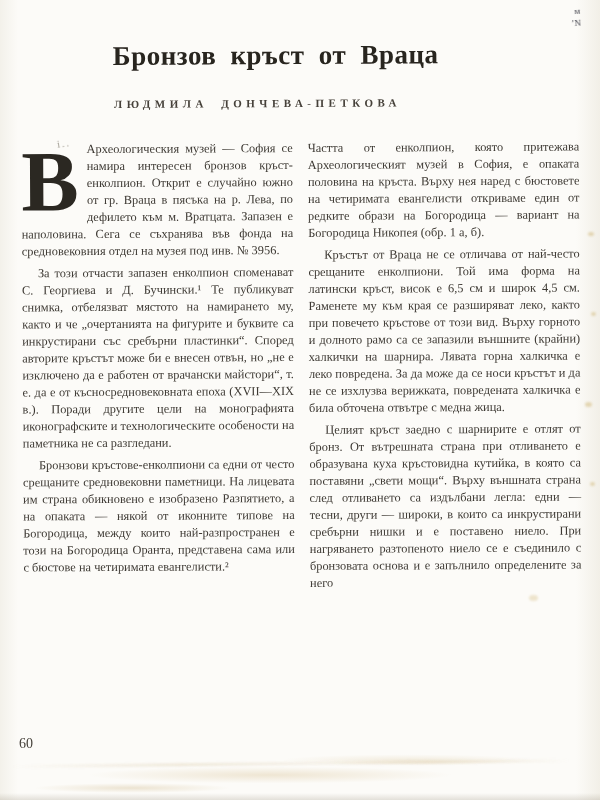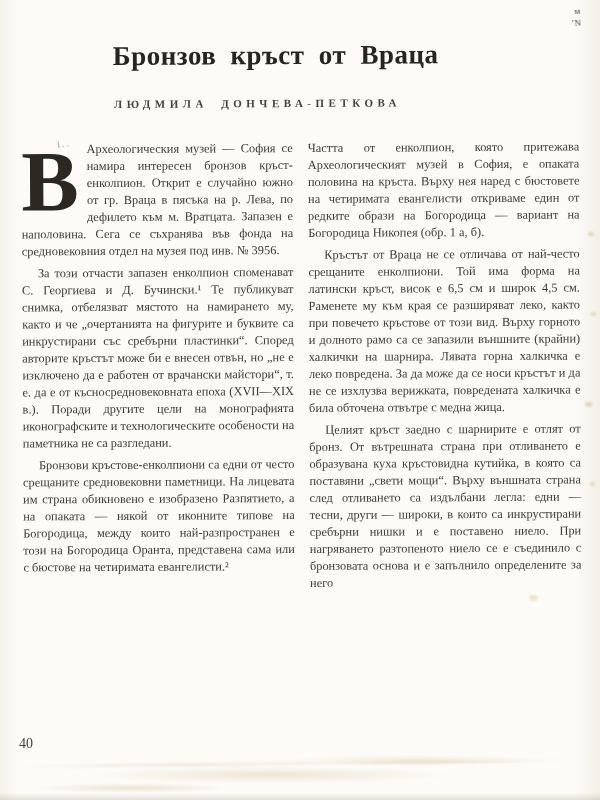--- a/index.html
+++ b/index.html
@@ -130,21 +130,21 @@
       <div class="col">
         <p class="lead">Частта от енколпион, която притежава Археологическият музей в София, е опаката половина на кръста. Върху нея наред с бюстовете на четиримата евангелисти откриваме един от редките образи на Богородица — вариант на Богородица Никопея (обр. 1 а, б).</p>
         <p>Кръстът от Враца не се отличава от най-често срещаните енколпиони. Той има форма на латински кръст, висок е 6,5 см и широк 4,5 см. Раменете му към края се разширяват леко, както при повечето кръстове от този вид. Върху горното и долното рамо са се запазили външните (крайни) халкички на шарнира. Лявата горна халкичка е леко повредена. За да може да се носи кръстът и да не се изхлузва верижката, повредената халкичка е била обточена отвътре с медна жица.</p>
         <p>Целият кръст заедно с шарнирите е отлят от бронз. От вътрешната страна при отливането е образувана куха кръстовидна кутийка, в която са поставяни „свети мощи“. Върху външната страна след отливането са издълбани легла: едни — тесни, други — широки, в които са инкрустирани сребърни нишки и е поставено ниело. При нагряването разтопеното ниело се е съединило с бронзовата основа и е запълнило определените за него</p>
       </div>
 
     </div>
 
   </div>
 
-  <div class="page-number">40</div>
+  <div class="page-number">60</div>
 
   <div class="mark-tr">
     <span>м</span>
     <span>ʼN</span>
   </div>
 
   <div class="pencil-mark">і..</div>
 
   <div class="speck s1"></div>
   <div class="speck s2"></div>

